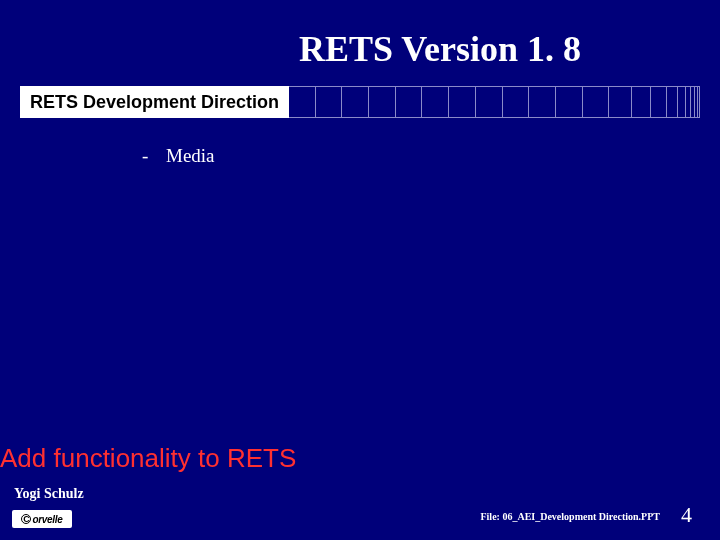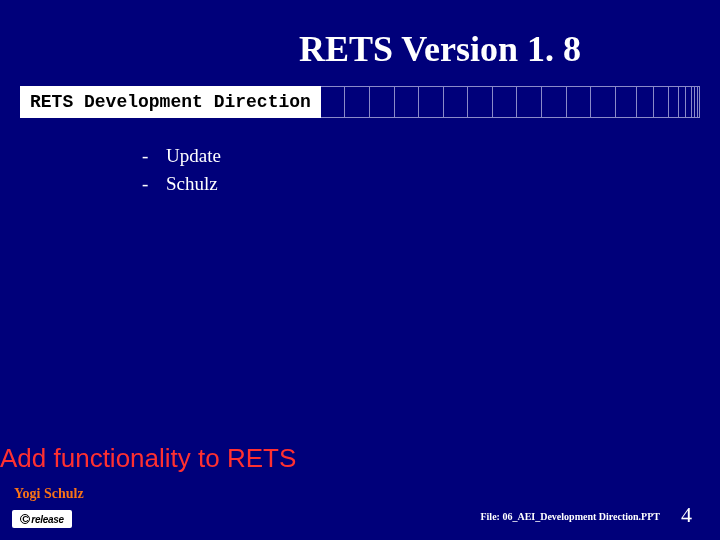--- a/index.html
+++ b/index.html
@@ -28,21 +28,21 @@
     top: 86px;
     left: 20px;
     width: 680px;
     height: 32px;
     display: flex;
     align-items: stretch;
   }
   .subtitle-label {
     background: #fff;
     color: #000;
-    font-family: Liberation Mono, monospace;
+    font-family: Liberation Sans, sans-serif;
     font-weight: bold;
     font-size: 18px;
     padding: 4px 10px;
     display: flex;
     align-items: center;
     flex: 0 0 auto;
   }
   .subtitle-decor {
     flex: 1 1 auto;
     display: flex;
@@ -95,21 +95,21 @@
     font-size: 26px;
     color: #ff3030;
   }
   .author {
     position: absolute;
     left: 14px;
     bottom: 38px;
     font-family: "Times New Roman", serif;
     font-weight: bold;
     font-size: 14px;
-    color: #f97316;
+    color: #ffffff;
   }
   .logo {
     position: absolute;
     left: 12px;
     bottom: 12px;
     width: 60px;
     height: 18px;
     background: #fff;
     border-radius: 2px;
     display: flex;
@@ -181,32 +181,29 @@
       <div class="decor-cell" style="width: 6px;"></div>
       <div class="decor-cell" style="width: 4px;"></div>
       <div class="decor-cell" style="width: 3px;"></div>
       <div class="decor-cell" style="width: 2px;"></div>
     </div>
 </div>
 
 <div class="content">
   <div class="sublist">
     <div class="sublist-item">
-      <span class="dash">-</span><span>Update</span>
-    </div>
-    <div class="sublist-item">
-      <span class="dash">-</span><span>Schulz</span>
+      <span class="dash">-</span><span>Media</span>
     </div>
   </div>
 </div>
 
 <div class="callout">Add functionality to RETS</div>
 
 <div class="author">Yogi Schulz</div>
 
 <div class="logo">
   <span class="copyright">C</span>
-    <span>release</span>
+    <span>orvelle</span>
 </div>
 
 <div class="filepath">File: 06_AEI_Development Direction.PPT</div>
 
 <div class="page-number">4</div>
 
 </body></html>

